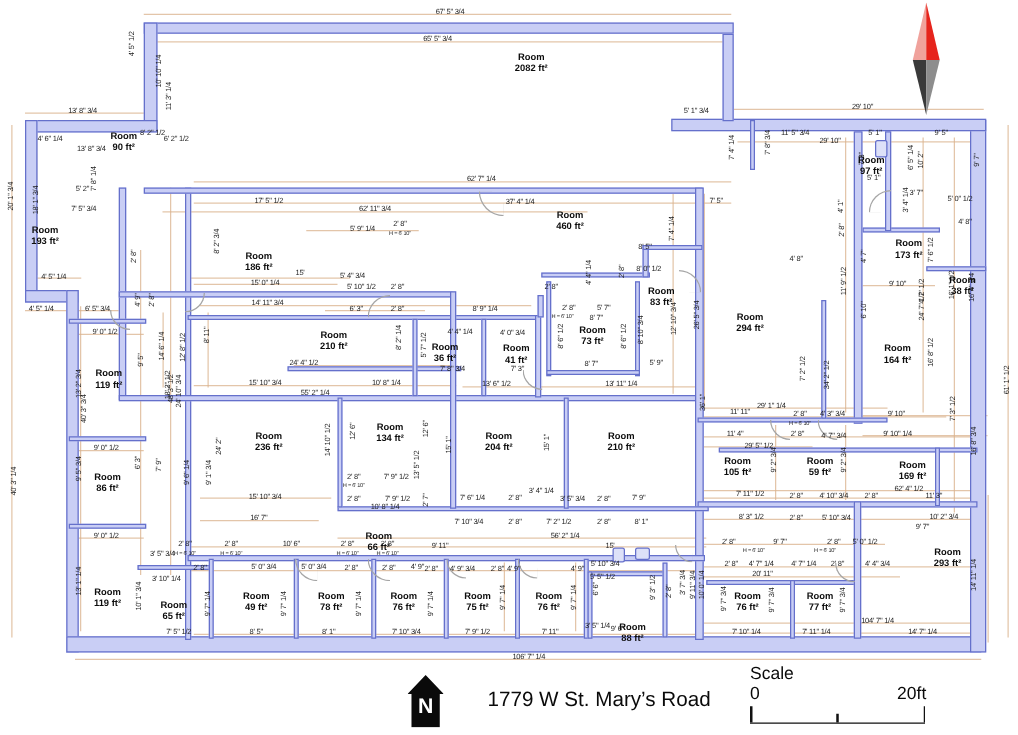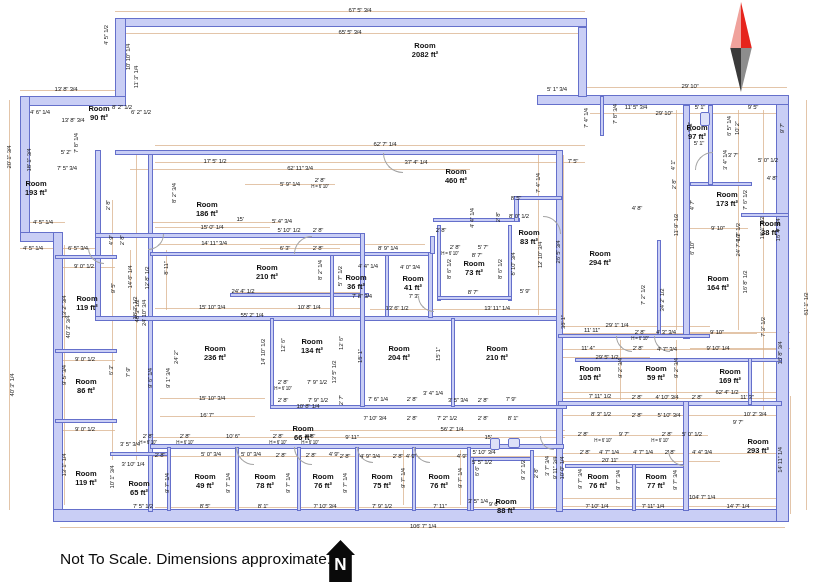--- a/index.html
+++ b/index.html
@@ -459,20 +459,30 @@
       <div class="room" style="left: 656px; top: 481px;"><span>Room</span><span class="area">77 ft²</span></div>
     </div>
 
   <svg id="compass" viewBox="0 0 24 92" xmlns="http://www.w3.org/2000/svg">
     <polygon points="12,0 1,47 12,47" fill="#f0a29c"></polygon>
     <polygon points="12,0 23,47 12,47" fill="#e6241c"></polygon>
     <polygon points="12,92 1,47 12,47" fill="#3a3a3a"></polygon>
     <polygon points="12,92 23,47 12,47" fill="#8d8d8d"></polygon>
   </svg>
 
-  <div id="disclaimer">Not To Scale. Dimensions approximate.</div>
 
   <div id="north-badge">
     <span>N</span>
   </div>
 
-
+  <div id="address">1779 W St. Mary’s Road</div>
+
+  <div id="scale-box">
+    <div id="scale-title">Scale</div>
+    <div id="scale-zero">0</div>
+    <div id="scale-max">20ft</div>
+    <div id="scale-ruler">
+      <div class="tick t-left"></div>
+      <div class="tick t-mid"></div>
+      <div class="tick t-right"></div>
+    </div>
+  </div>
 </div>
 
 </body></html>

